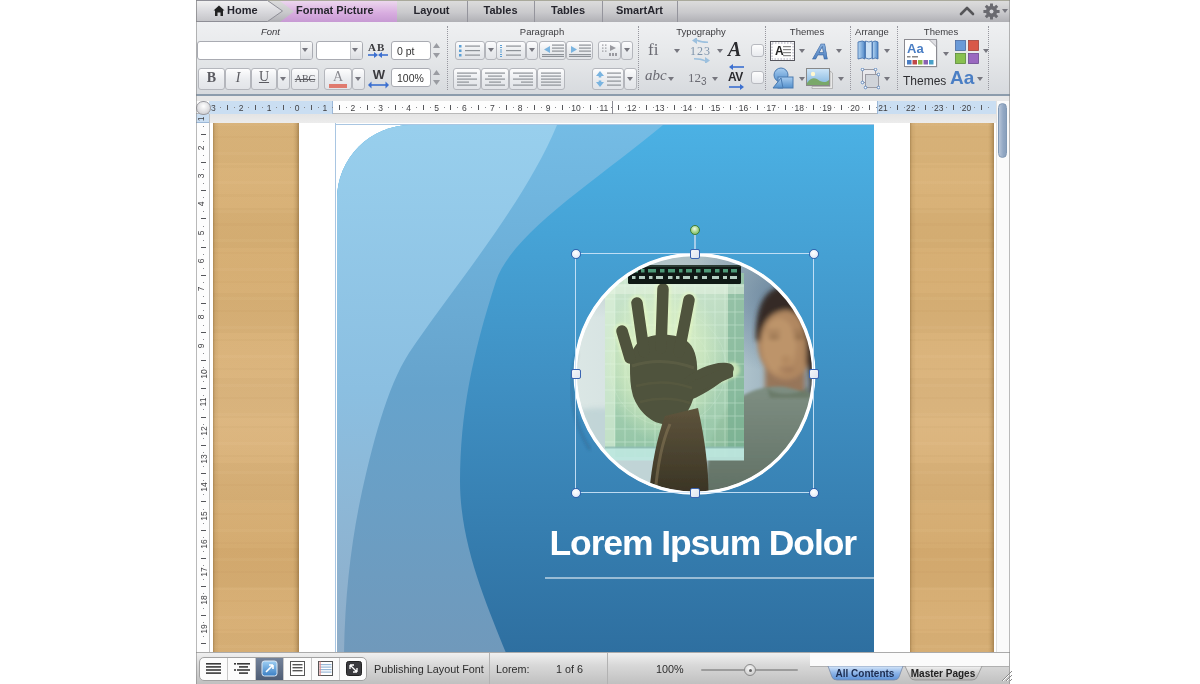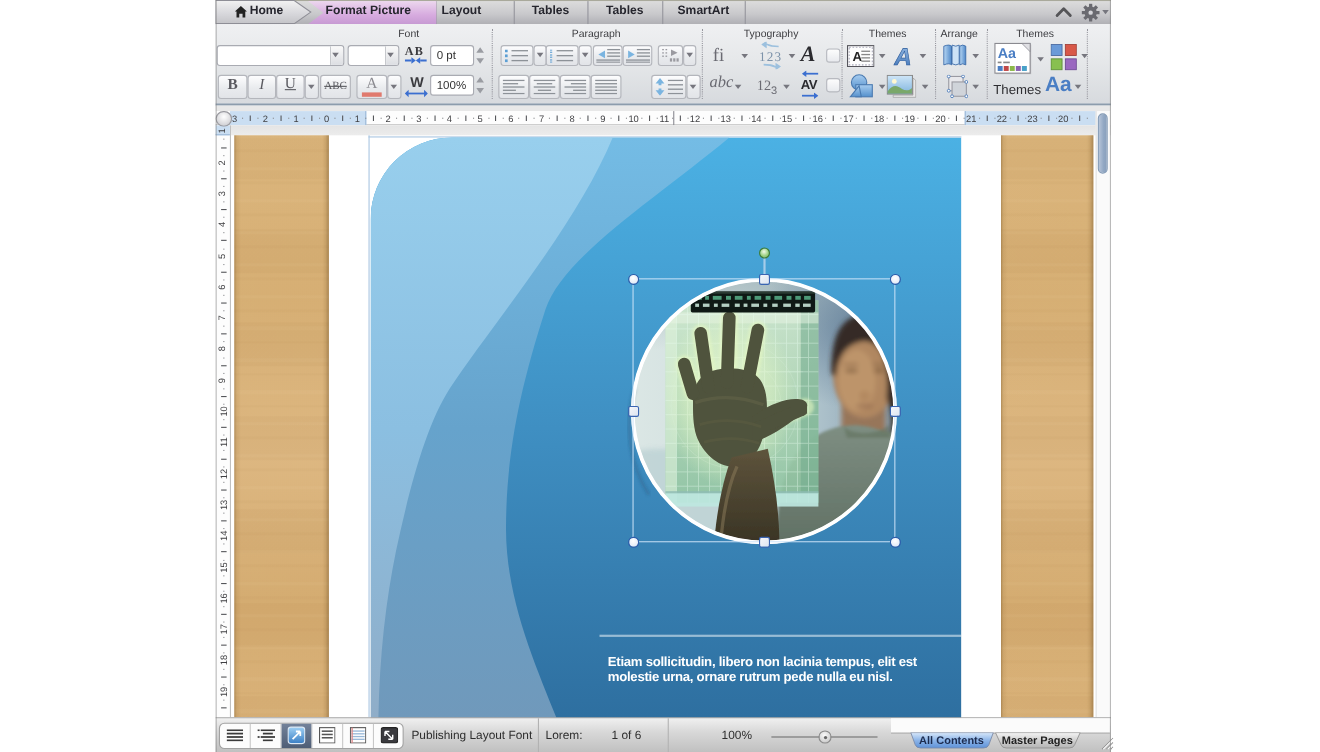--- a/index.html
+++ b/index.html
@@ -16,21 +16,21 @@
 .dot{position:absolute;width:1px;height:1.5px;background:#88898d;}
 .vtick{position:absolute;height:1px;background:#55565a;}
 .vdot{position:absolute;height:1px;width:1.5px;background:#88898d;}
 .sbtxt{font-size:10.8px;color:#2d2d2d;}
 </style></head><body>
 <div id="stage">
 
 <div class="abs" style="left:196px;top:0;width:814px;height:684px;background:#fff;"></div>
 <div class="abs" style="left:196px;top:0;width:814px;height:22px;background:linear-gradient(#dcdcdc,#c9c9cc 55%,#b0b0b5);border-top:1px solid #a9a99b;"></div>
 <div class="abs" style="left:396px;top:1px;width:71px;height:21px;border-left:1px solid #94949c;"></div>
-<div class="abs tabtxt" style="left:384px;top:4px;width:71px;text-align:center;">Layout</div>
+<div class="abs tabtxt" style="left:396px;top:4px;width:71px;text-align:center;">Layout</div>
 <div class="abs" style="left:467px;top:1px;width:67px;height:21px;border-left:1px solid #94949c;"></div>
 <div class="abs tabtxt" style="left:467px;top:4px;width:67px;text-align:center;">Tables</div>
 <div class="abs" style="left:534px;top:1px;width:68px;height:21px;border-left:1px solid #94949c;"></div>
 <div class="abs tabtxt" style="left:534px;top:4px;width:68px;text-align:center;">Tables</div>
 <div class="abs" style="left:602px;top:1px;width:75px;height:21px;border-left:1px solid #94949c;"></div>
 <div class="abs tabtxt" style="left:602px;top:4px;width:75px;text-align:center;">SmartArt</div>
 <div class="abs" style="left:677px;top:1px;width:1px;height:21px;background:#94949c;"></div>
 <div class="abs" style="left:280px;top:1px;width:117px;height:21px;background:linear-gradient(#ecd7ee,#d7abdf 60%,#c79ad3);clip-path:polygon(0 0,100% 0,100% 100%,0 100%,14px 50%);"></div>
 <div class="abs tabtxt" style="left:296px;top:4px;width:100px;">Format Picture</div>
 <svg class="abs" style="left:196px;top:0px;" width="90" height="22" viewBox="0 0 90 22">
@@ -49,21 +49,21 @@
 <div class="abs tabtxt" style="left:227px;top:4px;">Home</div>
 <svg class="abs" style="left:959px;top:6px;" width="16" height="11" viewBox="0 0 16 11">
       <path d="M2 8 L8 2 L14 8" fill="none" stroke="#555558" stroke-width="2.6" stroke-linecap="round" stroke-linejoin="round"></path>
     </svg>
 <svg class="abs" style="left:983px;top:3px;" width="17" height="17" viewBox="0 0 17 17">
       <path d="M16.58,7.08 L16.58,9.92 L13.88,10.04 L13.40,11.21 L15.22,13.20 L13.20,15.22 L11.21,13.40 L10.04,13.88 L9.92,16.58 L7.08,16.58 L6.96,13.88 L5.79,13.40 L3.80,15.22 L1.78,13.20 L3.60,11.21 L3.12,10.04 L0.42,9.92 L0.42,7.08 L3.12,6.96 L3.60,5.79 L1.78,3.80 L3.80,1.78 L5.79,3.60 L6.96,3.12 L7.08,0.42 L9.92,0.42 L10.04,3.12 L11.21,3.60 L13.20,1.78 L15.22,3.80 L13.40,5.79 L13.88,6.96 Z" fill="#6a6a70"></path>
       <circle cx="8.5" cy="8.5" r="2" fill="#d6d6da"></circle>
     </svg>
 <div class="dd" style="left:1002px;top:9px;"></div>
 <div class="abs" style="left:196px;top:22px;width:814px;height:72px;background:linear-gradient(#eff0f2,#e6e8ea 45%,#d7dade);"></div>
-<div class="abs lbl" style="left:261px;top:26px;width:120px;text-align:right;">Font</div>
+<div class="abs lbl" style="left:261px;top:26px;width:120px;text-align:left;font-style:italic;">Font</div>
 <div class="abs lbl" style="left:482px;top:26px;width:120px;text-align:center;">Paragraph</div>
 <div class="abs lbl" style="left:641px;top:26px;width:120px;text-align:center;">Typography</div>
 <div class="abs lbl" style="left:747px;top:26px;width:120px;text-align:center;">Themes</div>
 <div class="abs lbl" style="left:812px;top:26px;width:120px;text-align:center;">Arrange</div>
 <div class="abs lbl" style="left:881px;top:26px;width:120px;text-align:center;">Themes</div>
 <div class="abs" style="left:447px;top:26px;width:0px;height:64px;border-left:1px dotted #97979f;"></div>
 <div class="abs" style="left:638px;top:26px;width:0px;height:64px;border-left:1px dotted #97979f;"></div>
 <div class="abs" style="left:765px;top:26px;width:0px;height:64px;border-left:1px dotted #97979f;"></div>
 <div class="abs" style="left:850px;top:26px;width:0px;height:64px;border-left:1px dotted #97979f;"></div>
 <div class="abs" style="left:897px;top:26px;width:0px;height:64px;border-left:1px dotted #97979f;"></div>
@@ -579,22 +579,22 @@
 <linearGradient id="glight" x1="0" y1="0" x2="0" y2="1">
           <stop offset="0" stop-color="#98cfed"></stop>
           <stop offset="0.5" stop-color="#8bbfe1"></stop>
           <stop offset="1" stop-color="#8fadc8"></stop>
         </linearGradient>
 </defs>
 <path d="M74,0 L537,0 L537,528 L0,528 L0,74 A74,74 0 0 1 74,0 Z" fill="url(#gmain)"></path>
 <path d="M326,0 L74,0 A74,74 0 0 0 0,74 L0,528 L169,528 C150,480 123,420 123,356 C123,290 135,230 159,156 C175,108 260,55 326,0 Z" fill="url(#gmid)"></path>
 <path d="M220,0 L74,0 A74,74 0 0 0 0,74 L0,528 L7,528 C8,470 14,420 23,376 C35,320 50,262 72,228 C112,168 188,78 220,0 Z" fill="url(#glight)"></path>
 </svg>
+<div class="abs" style="left:549.5px;top:525.8px;font-size:35.5px;line-height:35.5px;font-weight:bold;color:#ffffff;letter-spacing:-1.12px;white-space:nowrap;">Lorem Ipsum Dolor</div>
 <div class="abs" style="left:545px;top:577px;width:329px;height:1.5px;background:rgba(255,255,255,0.5);"></div>
-<div class="abs" style="left:552.5px;top:593.6px;font-size:12px;line-height:14.5px;font-weight:bold;color:#ffffff;letter-spacing:-0.26px;white-space:nowrap;">Etiam sollicitudin, libero non lacinia tempus, elit est<br>molestie urna, ornare rutrum pede nulla eu nisl.</div>
 <svg class="abs" style="left:560px;top:238px;" width="272" height="272" viewBox="0 0 272 272">
 <defs>
 <clipPath id="cclip">
           <circle cx="134.5" cy="135.8" r="118"></circle>
         </clipPath>
 <linearGradient id="pbg" x1="0" y1="0" x2="1" y2="0">
           <stop offset="0" stop-color="#dde8e6"></stop>
           <stop offset="0.42" stop-color="#cfdede"></stop>
           <stop offset="0.70" stop-color="#aabfc9"></stop>
           <stop offset="1" stop-color="#7e95a8"></stop>

